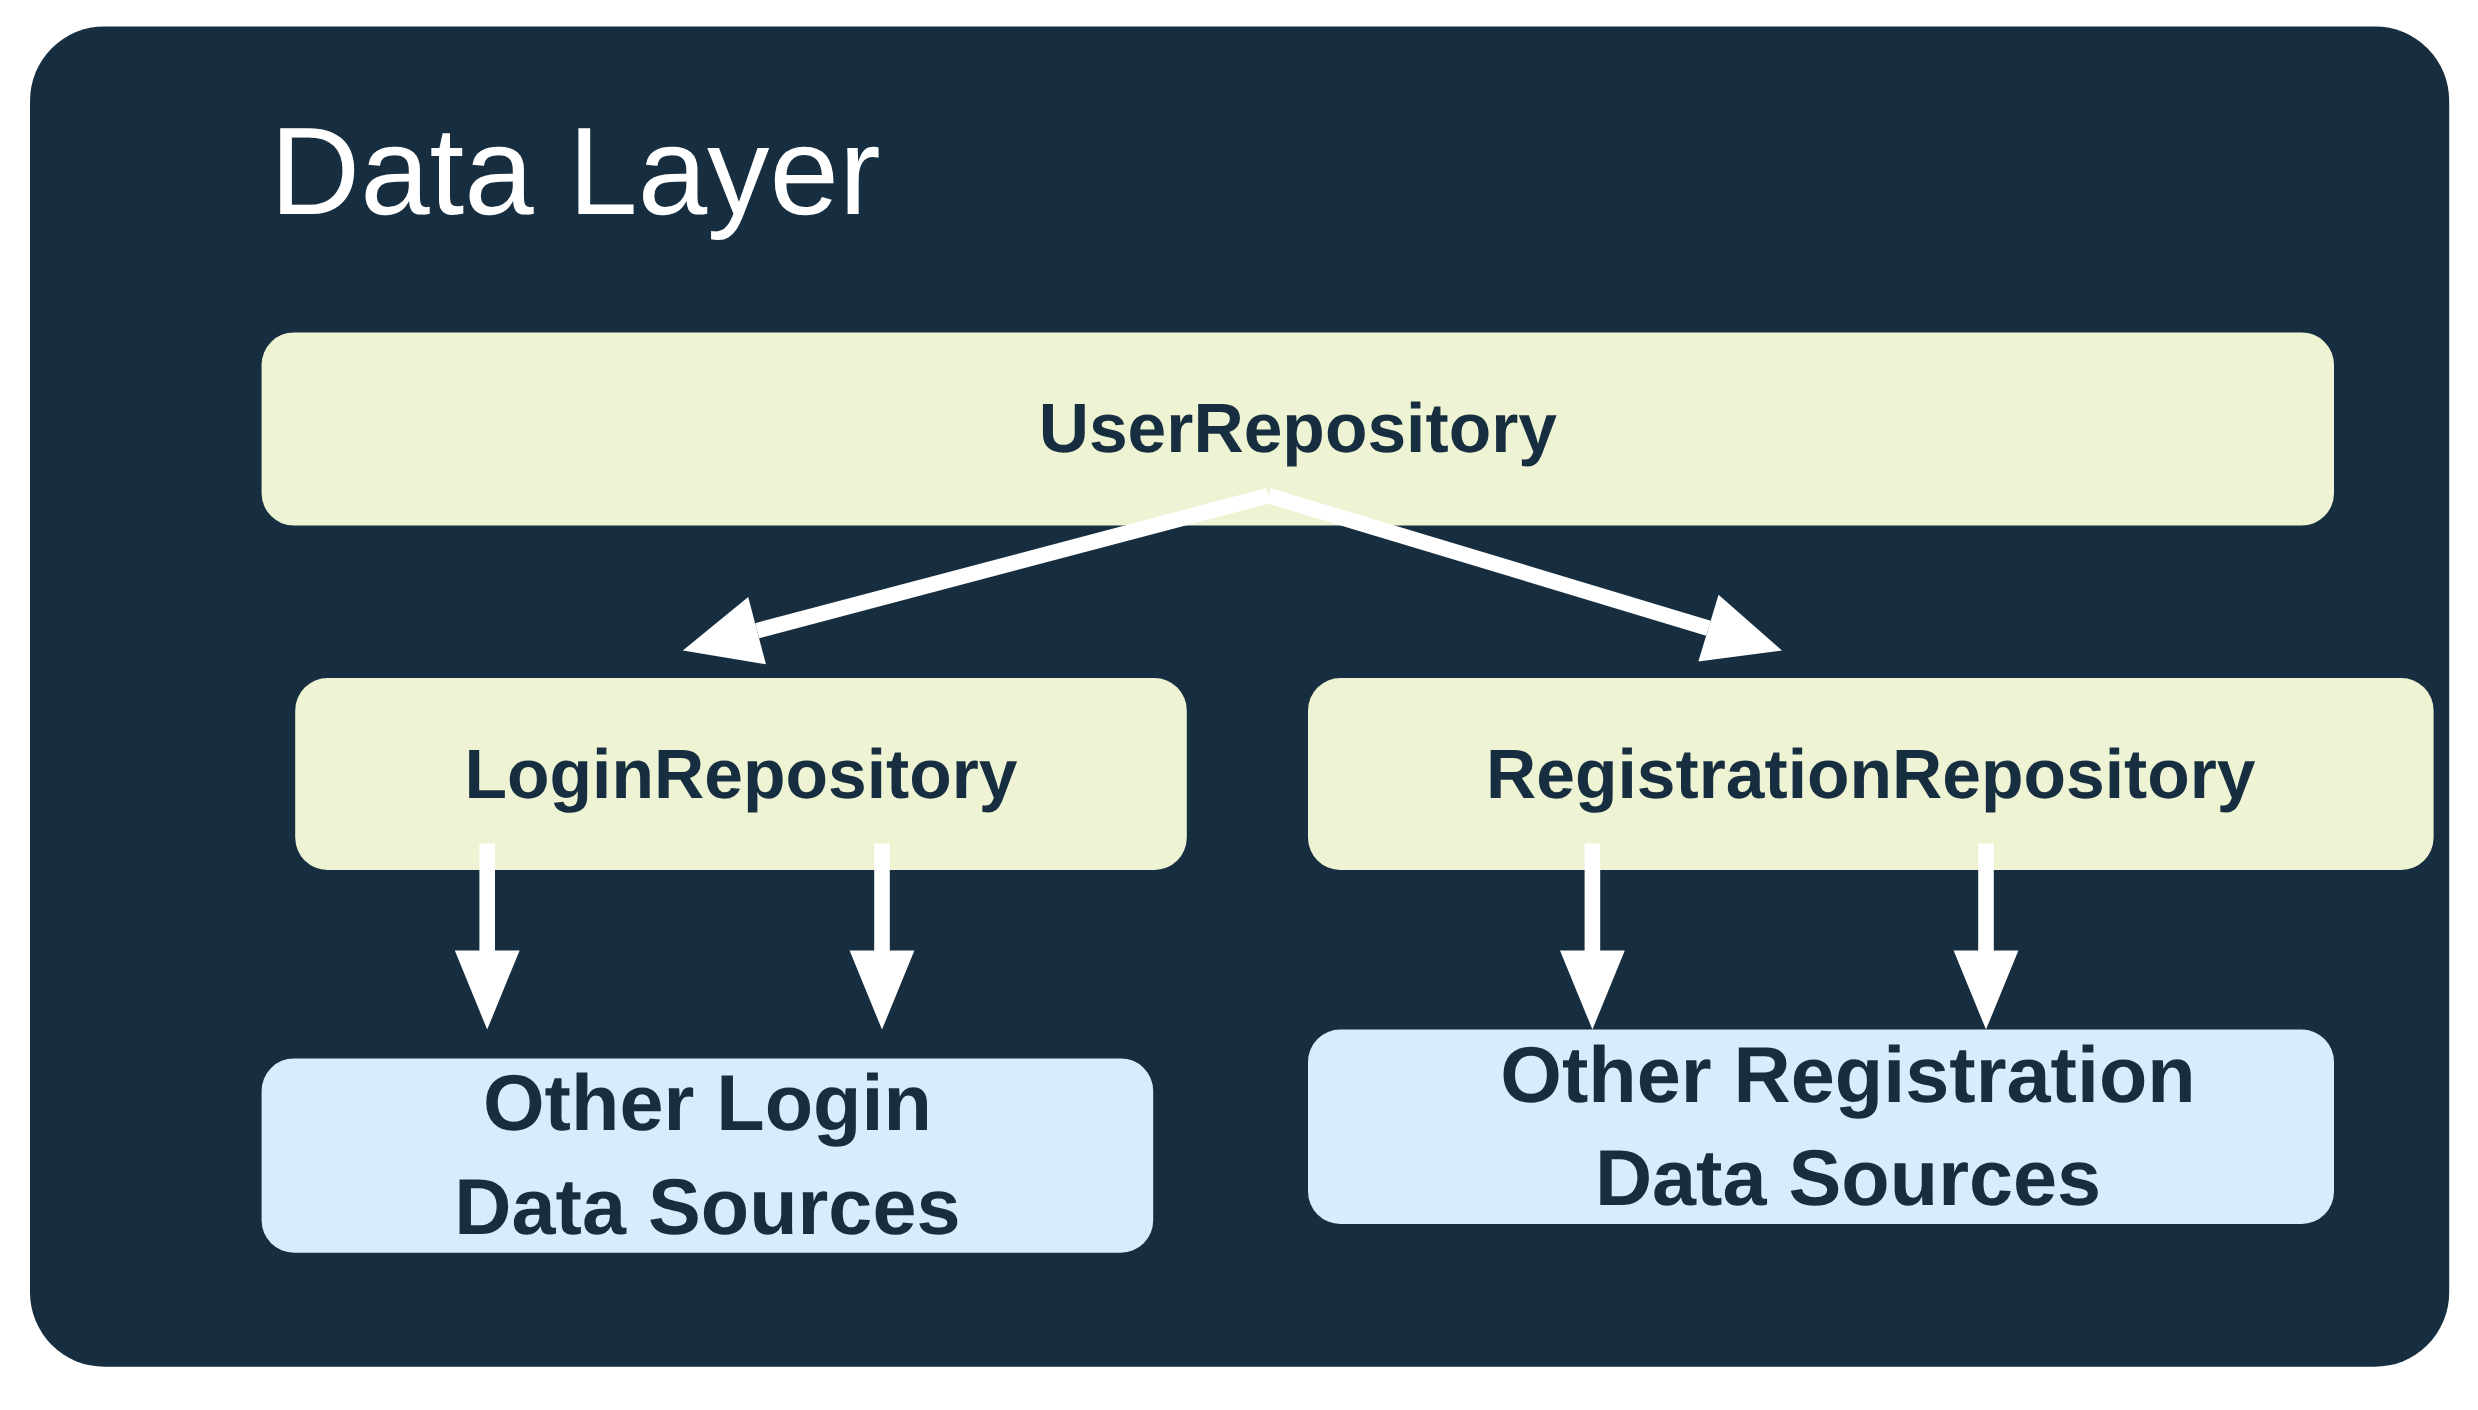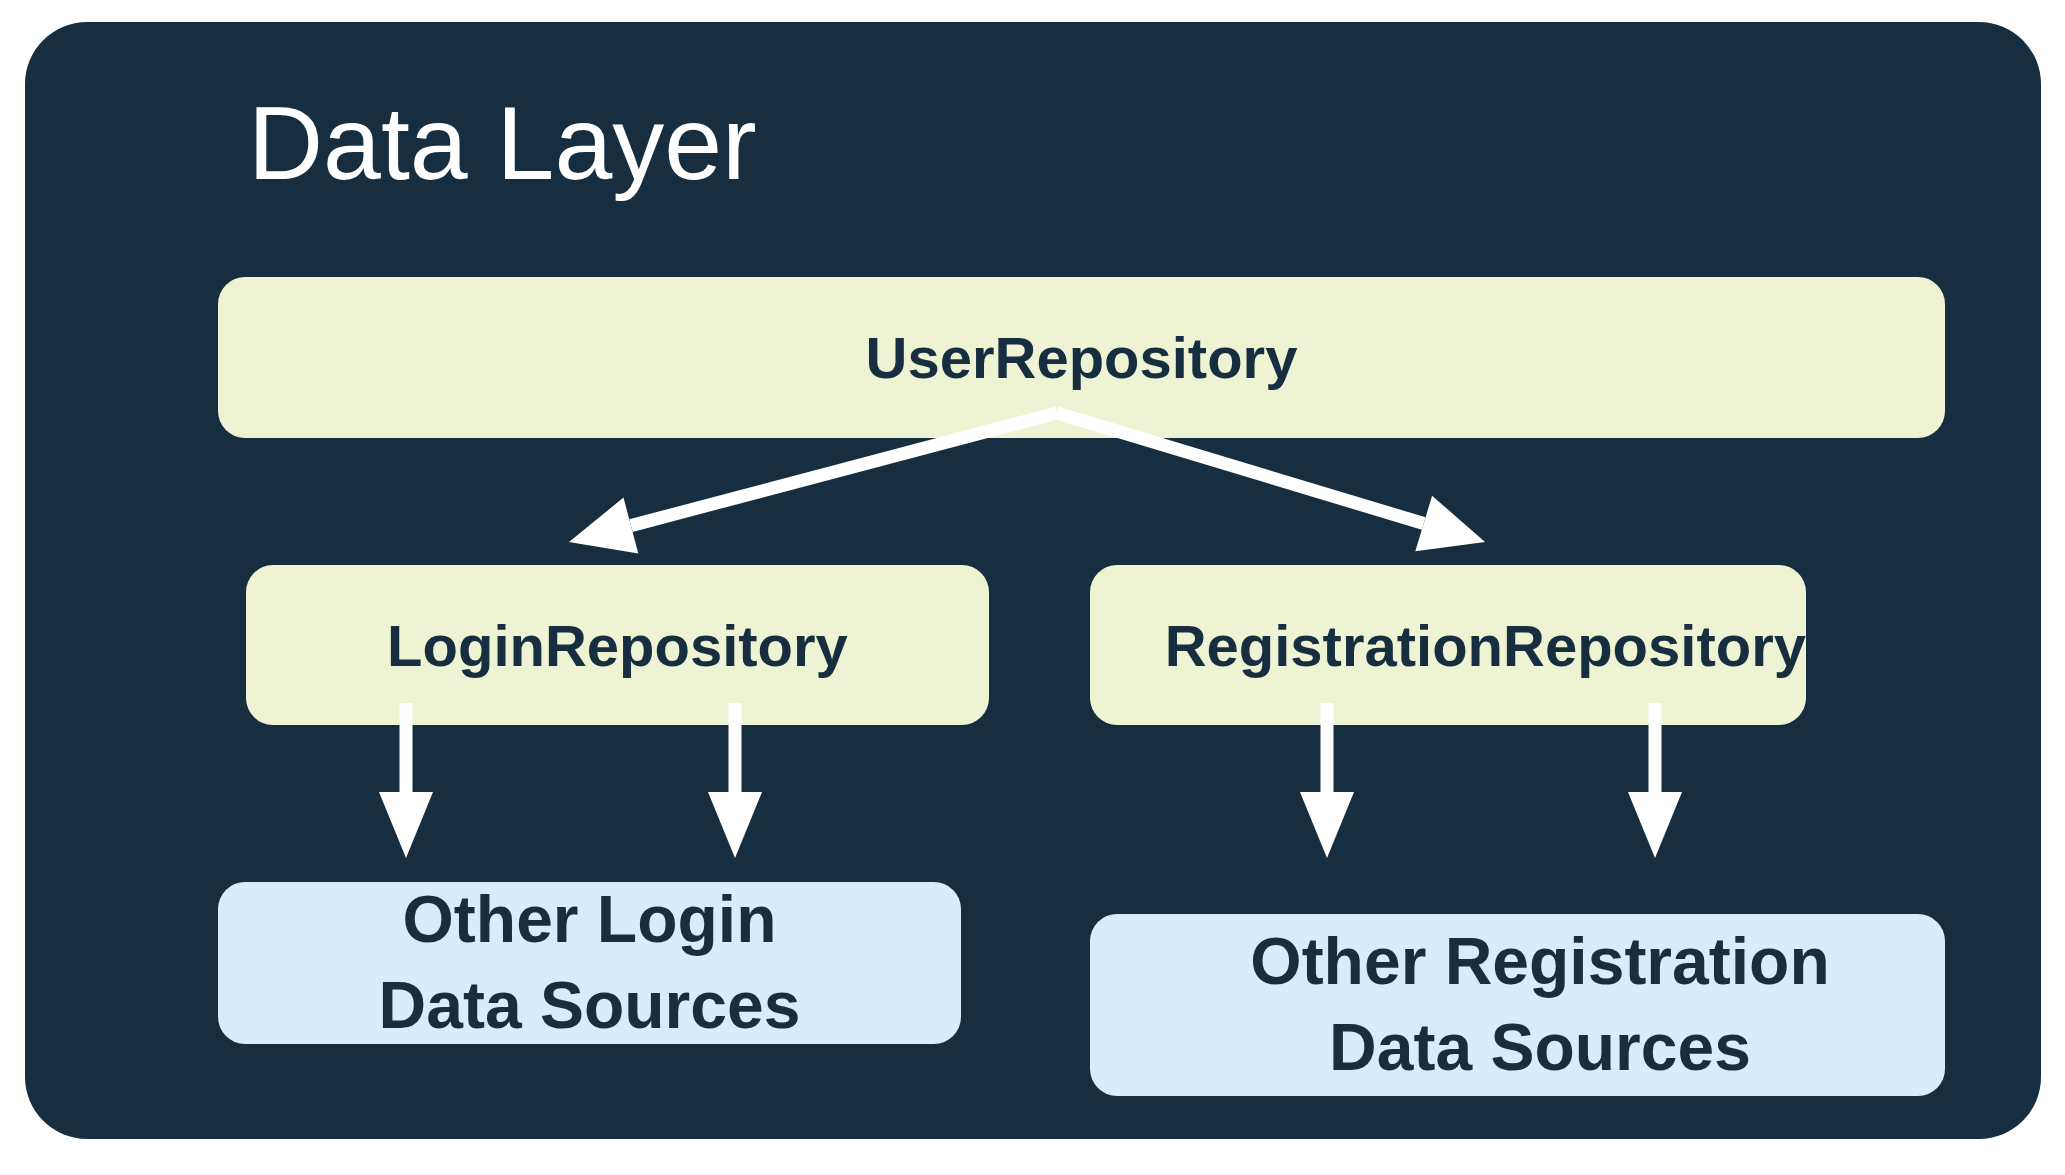--- a/index.html
+++ b/index.html
@@ -28,41 +28,40 @@
     border-radius:62px;
   }
   .title{
     position:absolute;
     left:200px;top:62px;
     font-size:104px;
     font-weight:400;
     letter-spacing:0px;
     color:var(--title-text);
     white-space:nowrap;
-    margin-left:23px;
   }
   .node{
     position:absolute;
     display:flex;
     flex-direction:column;
     align-items:center;
     justify-content:center;
     text-align:center;
     border-radius:27px;
     color:var(--box-text);
     font-weight:700;
   }
   .node .lbl{display:block;}
   .repo{background:var(--repo-box);font-size:58px;}
   .source{background:var(--source-box);font-size:66px;line-height:1.3;}
   .user-repo{left:193px;top:255px;width:1727px;height:161px;}
   .login-repo{left:193px;top:543px;width:743px;height:160px;margin-left:28px;}
-  .reg-repo{left:1065px;top:543px;width:716px;height:160px;align-items:flex-end;}
+  .reg-repo{left:1065px;top:543px;width:938px;height:160px;}
   .other-login{left:193px;top:860px;width:743px;height:162px;}
-  .other-reg{left:1065px;top:892px;width:855px;height:182px;padding-left:45px;}
+  .other-reg{left:1065px;top:836px;width:855px;height:162px;padding-left:45px;}
   .arrows{
     position:absolute;
     left:0;top:0;
     width:2065px;height:1175px;
     pointer-events:none;
   }
   .arrows line{stroke:var(--arrow);stroke-width:13;}
   .arrows polygon{fill:var(--arrow);}
 </style>
 </head>

